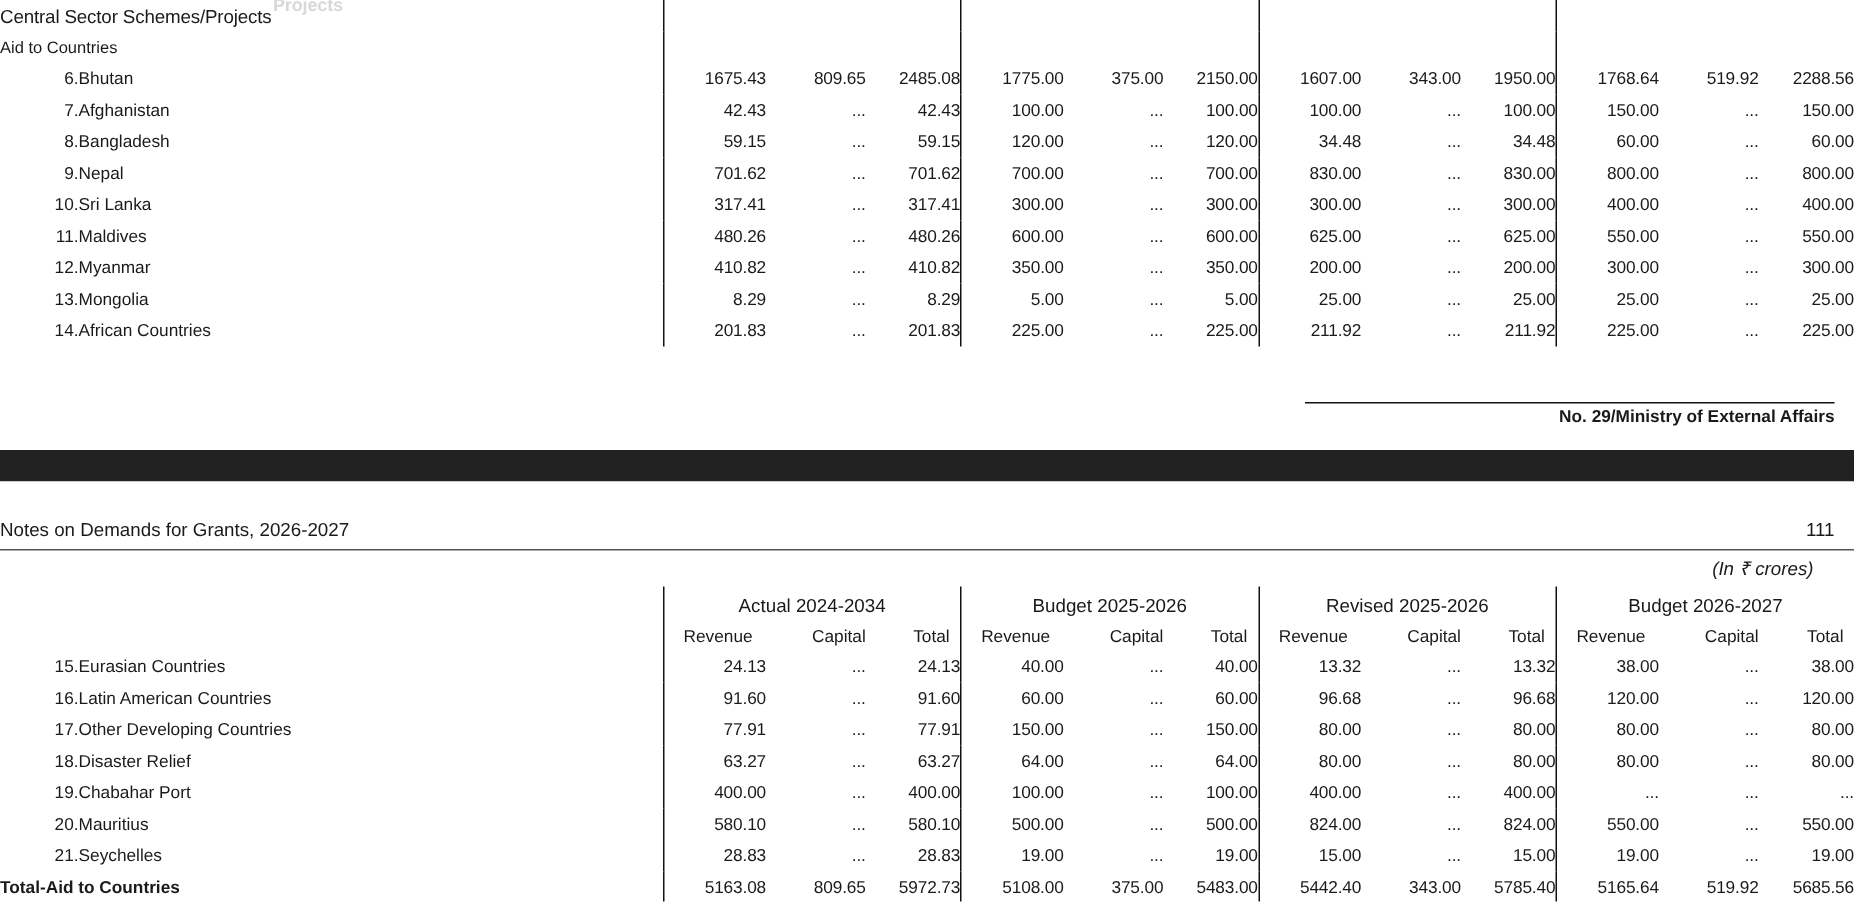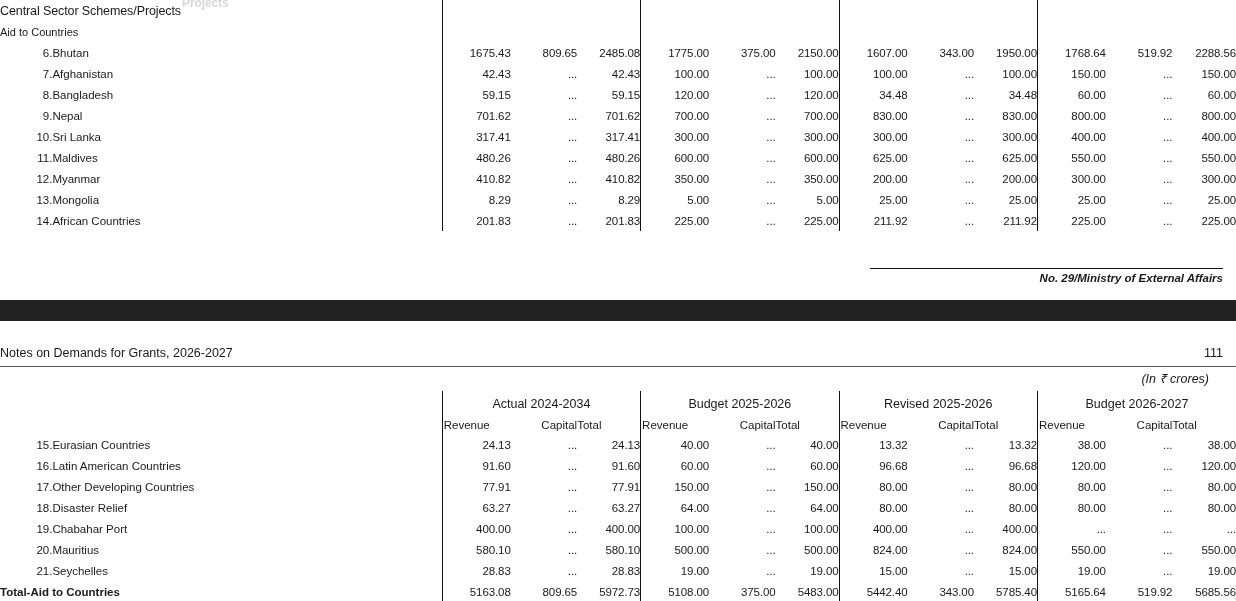--- a/index.html
+++ b/index.html
@@ -103,21 +103,20 @@
     height: 0;
     border-top: 1.6px solid #111;
   }
   .footer-text {
     position: absolute;
     left: 870px;
     top: 17px;
     width: 353px;
     text-align: right;
     font-size: 11.5px;
-    font-style: italic;
     font-weight: bold;
   }
 
   .ghost-top {
     position: absolute;
     left: 182px;
     top: -4px;
     font-size: 12px;
     font-weight: bold;
     color: #d8d8d8;
@@ -163,23 +162,23 @@
 
   .grp-title {
     text-align: center;
     font-size: 12.5px;
     height: 25px;
   }
   .sub-head {
     font-size: 11.5px;
     height: 18px;
   }
-  .sub-head.rev { text-align: left; padding-left: 1px; }
+  .sub-head.rev { text-align: left; padding-left: 13px; }
   .sub-head.cap { text-align: right; }
-  .sub-head.tot { text-align: left; padding-right: 7px; }
+  .sub-head.tot { text-align: right; padding-right: 7px; }
   .total-row td { font-weight: bold; }
   .total-row { height: 21px; }
 </style>
 </head>
 <body>
 
 <div class="page page-top">
 
   <div class="ghost-top">Projects</div>
 

